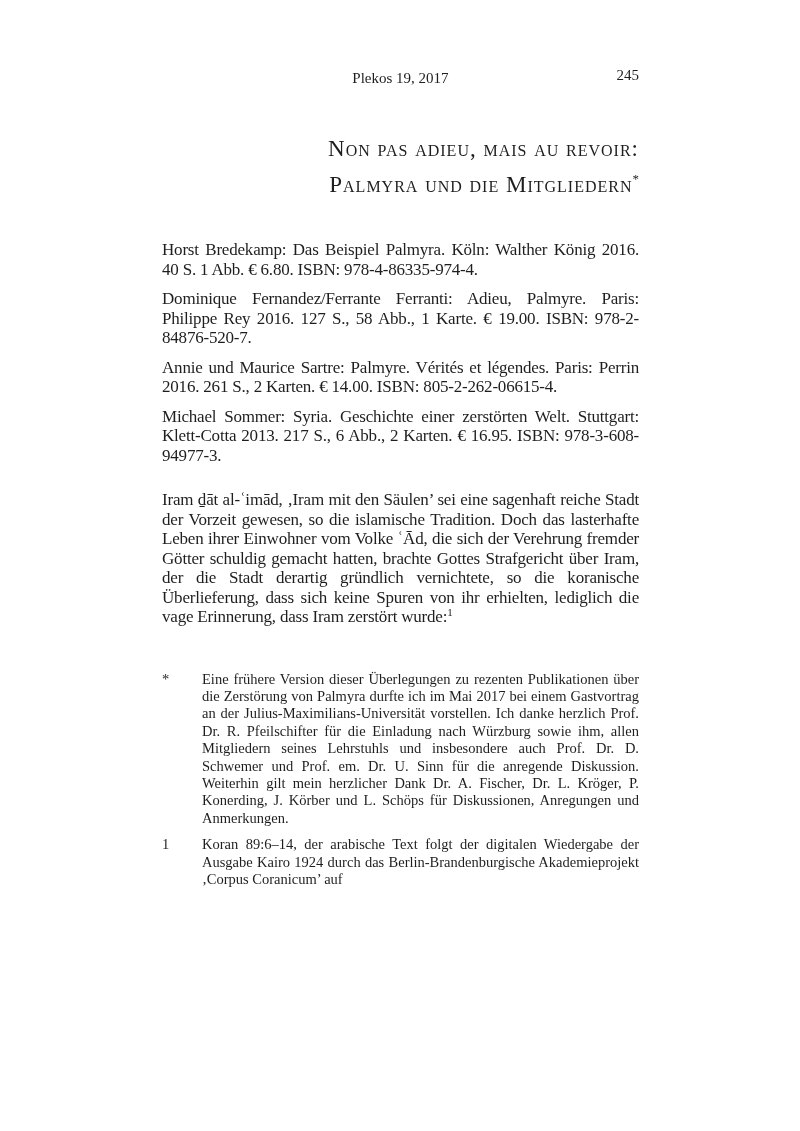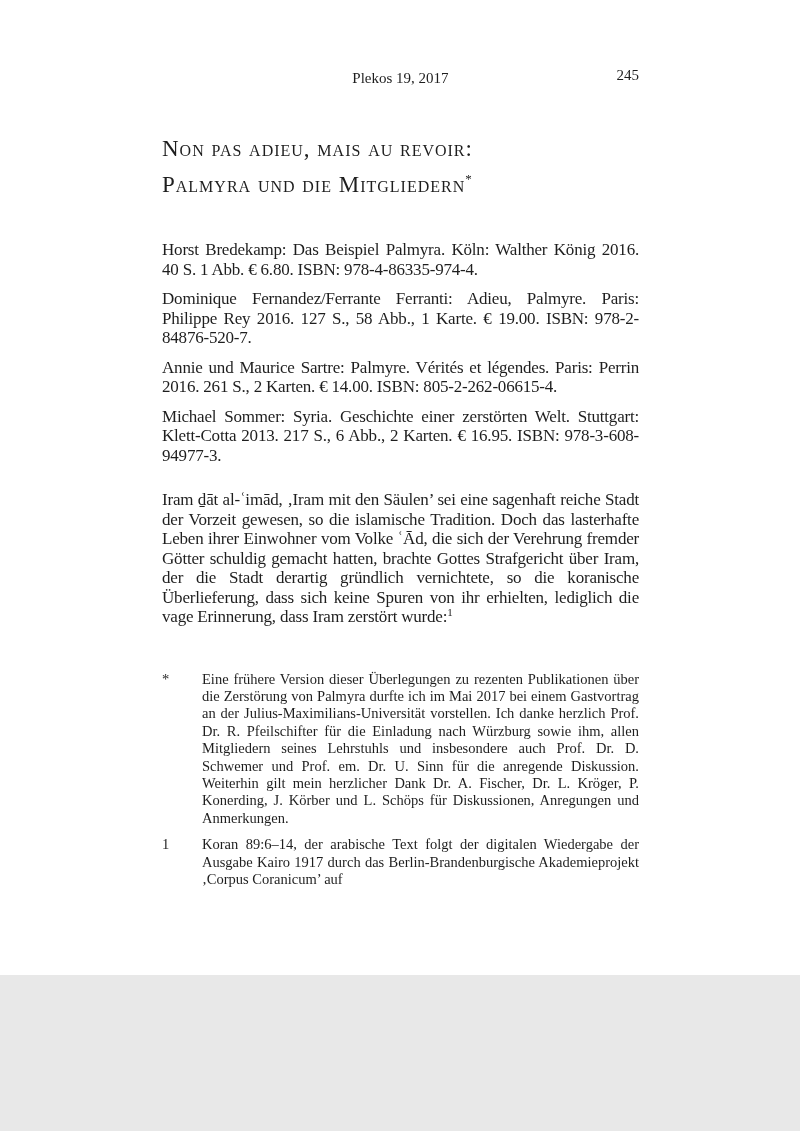--- a/index.html
+++ b/index.html
@@ -1,19 +1,19 @@
 <!DOCTYPE html>
 <html lang="de"><head>
 <meta charset="utf-8">
 <style>
   html, body { margin: 0; padding: 0; background: #e8e8e8; }
   .page {
     position: relative;
     width: 800px;
-    height: 975px;
+    height: 1131px;
     margin: 0 auto;
     background: #ffffff;
     font-family: "Liberation Serif", "DejaVu Serif", serif;
     color: #1e1e1e;
     overflow: hidden;
   }
   .content {
     position: absolute;
     left: 162px;
     top: 0;
@@ -27,21 +27,21 @@
     text-align: center;
   }
   .page-number {
     position: absolute;
     right: 0;
     top: -3px;
   }
   .article-title {
     margin: 46px 0 0 0;
     font-weight: normal;
-    text-align: left;
+    text-align: right;
     font-size: 23px;
     line-height: 30px;
     font-variant: small-caps;
     letter-spacing: 1px;
   }
   .title-fn-marker {
     font-size: 13px;
     vertical-align: 9px;
     letter-spacing: 0;
   }
@@ -109,18 +109,18 @@
 
     <p class="lead-paragraph"><span class="lead-italic">Iram ḏāt al-ʿimād</span><span>, ‚Iram mit den Säulen’ sei eine sagenhaft reiche Stadt der Vorzeit gewesen, so die islamische Tradition. Doch das lasterhafte Leben ihrer Einwohner vom Volke ʿĀd, die sich der Verehrung fremder Götter schuldig gemacht hatten, brachte Gottes Strafgericht über Iram, der die Stadt derartig gründlich vernichtete, so die koranische Überlieferung, dass sich keine Spuren von ihr erhielten, lediglich die vage Erinnerung, dass Iram zerstört wurde:</span><span class="fn-ref">1</span></p>
 
     <div class="footnotes">
       <div class="footnote">
         <span class="fn-marker">*</span>
         <span class="fn-text">Eine frühere Version dieser Überlegungen zu rezenten Publikationen über die Zerstörung von Palmyra durfte ich im Mai 2017 bei einem Gastvortrag an der Julius-Maximilians-Universität vorstellen. Ich danke herzlich Prof. Dr. R. Pfeilschifter für die Einladung nach Würzburg sowie ihm, allen Mitgliedern seines Lehrstuhls und insbesondere auch Prof. Dr. D. Schwemer und Prof. em. Dr. U. Sinn für die anregende Diskussion. Weiterhin gilt mein herzlicher Dank Dr. A. Fischer, Dr. L. Kröger, P. Konerding, J. Körber und L. Schöps für Diskussionen, Anregungen und Anmerkungen.</span>
       </div>
       <div class="footnote">
         <span class="fn-marker">1</span>
-        <span class="fn-text">Koran 89:6–14, der arabische Text folgt der digitalen Wiedergabe der Ausgabe Kairo 1917 durch das Berlin-Brandenburgische Akademieprojekt ‚Corpus Coranicum’ auf</span>
+        <span class="fn-text">Koran 89:6–14, der arabische Text folgt der digitalen Wiedergabe der Ausgabe Kairo 1924 durch das Berlin-Brandenburgische Akademieprojekt ‚Corpus Coranicum’ auf</span>
       </div>
     </div>
 
   </div>
 </div>
 
 </body></html>

